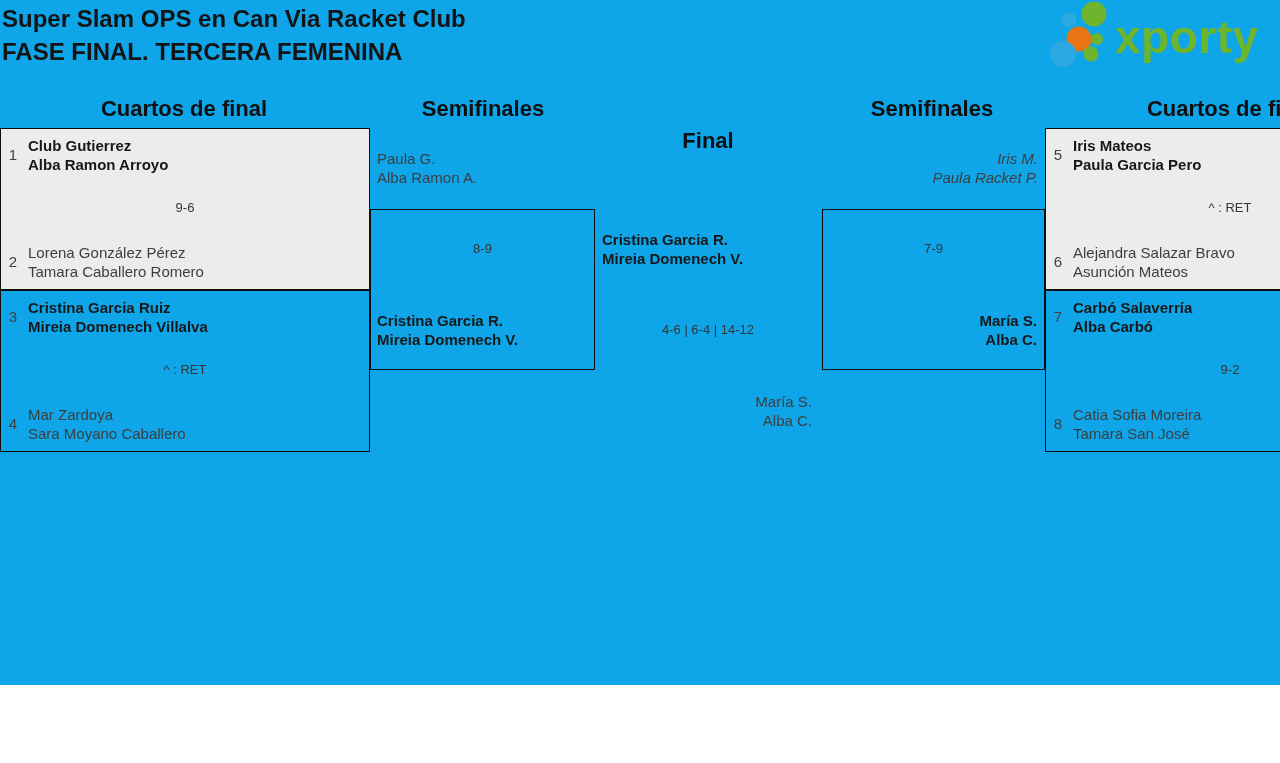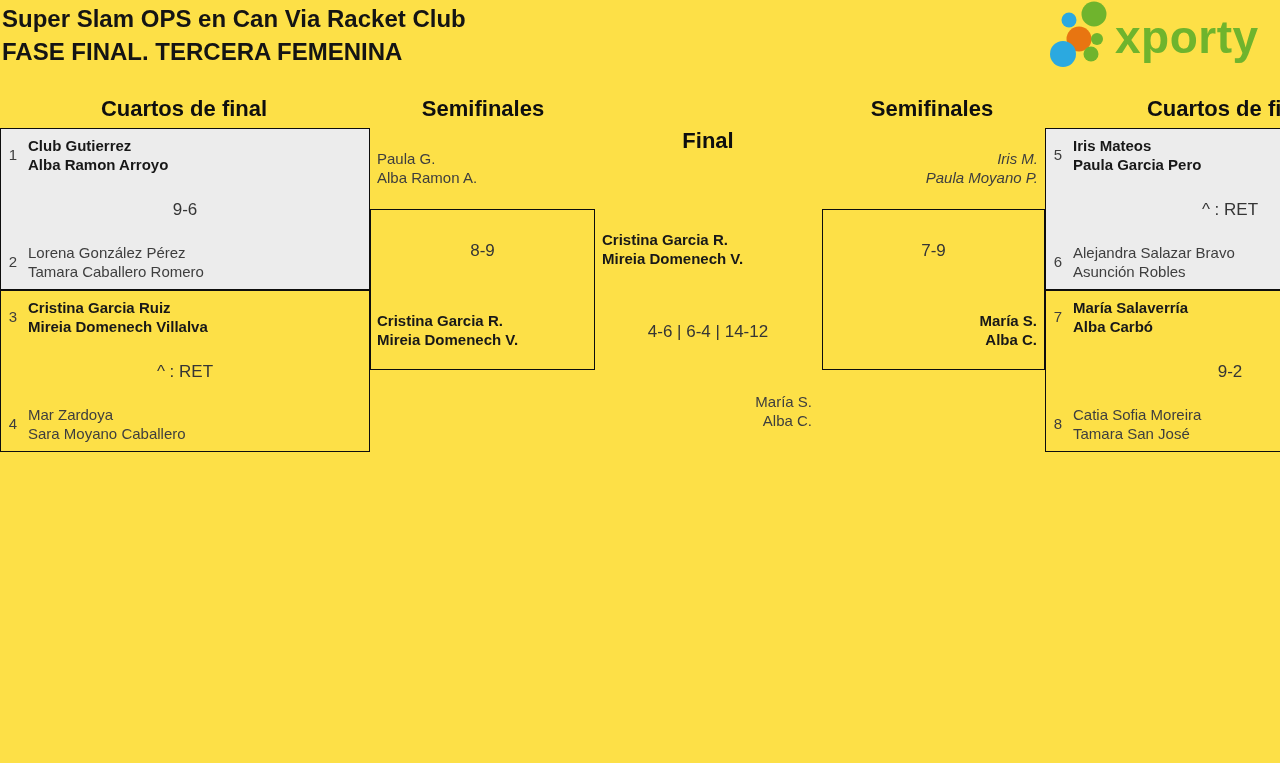--- a/index.html
+++ b/index.html
@@ -1,31 +1,31 @@
 <!DOCTYPE html>
 <html><head>
 <meta charset="utf-8">
 <style>
   html,body{margin:0;padding:0;background:#ffffff;}
   .canvas{
-    position:relative;width:1280px;height:763px;background:#fde047;
+    position:relative;width:1280px;height:685px;background:#0ea5e9;
     overflow:hidden;font-family:"Liberation Sans",sans-serif;color:#1a1a1a;
   }
   .title-block{position:absolute;left:2px;top:2px;line-height:33px;}
   .title-line{font-size:24px;font-weight:700;color:#141414;white-space:nowrap;}
   .round-h{position:absolute;top:96px;width:220px;text-align:center;
            font-size:22px;font-weight:700;color:#0f0f0f;white-space:nowrap;}
   .qf{position:absolute;width:370px;height:162px;border:1.5px solid #0d0d0d;box-sizing:border-box;}
   .sf{position:absolute;width:225px;height:161px;border:1.5px solid #0d0d0d;box-sizing:border-box;}
   .shaded{background:#ececec;}
   .team{position:absolute;font-size:15px;line-height:19px;color:#3e3e3e;white-space:nowrap;}
   .bold{font-weight:700;color:#181818;}
   .right{text-align:right;}
   .seed{position:absolute;width:18px;text-align:center;font-size:15px;color:#3e3e3e;}
-  .score{position:absolute;font-size:17px;color:#353535;text-align:center;white-space:nowrap;}
+  .score{position:absolute;font-size:13px;color:#353535;text-align:center;white-space:nowrap;}
 </style>
 </head>
 <body>
 
 <div class="canvas">
 
   <div class="title-block">
     <div class="title-line">Super Slam OPS en Can Via Racket Club</div>
     <div class="title-line">FASE FINAL. TERCERA FEMENINA</div>
   </div>
@@ -92,43 +92,43 @@
     <div>Mireia Domenech V.</div>
   </div>
   <div class="score" style="left:597px;width:222px;top:322px;">4-6 | 6-4 | 14-12</div>
   <div class="team right" style="left:595px;width:217px;top:392px;">
     <div>María S.</div>
     <div>Alba C.</div>
   </div>
 
   <div class="team right" style="left:818px;width:220px;top:149px;font-style:italic;">
     <div>Iris M.</div>
-    <div>Paula Moyano P.</div>
+    <div>Paula Racket P.</div>
   </div>
   <div class="score" style="left:822px;width:223px;top:241px;">7-9</div>
   <div class="team bold right" style="left:822px;width:215px;top:311px;">
     <div>María S.</div>
     <div>Alba C.</div>
   </div>
 
   <div class="seed" style="left:1049px;top:146px;">5</div>
   <div class="team bold" style="left:1073px;top:136px;">
     <div>Iris Mateos</div>
     <div>Paula Garcia Pero</div>
   </div>
   <div class="score" style="left:1045px;width:370px;top:200px;">^ : RET</div>
   <div class="seed" style="left:1049px;top:253px;">6</div>
   <div class="team" style="left:1073px;top:243px;">
     <div>Alejandra Salazar Bravo</div>
-    <div>Asunción Robles</div>
+    <div>Asunción Mateos</div>
   </div>
 
   <div class="seed" style="left:1049px;top:308px;">7</div>
   <div class="team bold" style="left:1073px;top:298px;">
-    <div>María Salaverría</div>
+    <div>Carbó Salaverría</div>
     <div>Alba Carbó</div>
   </div>
   <div class="score" style="left:1045px;width:370px;top:362px;">9-2</div>
   <div class="seed" style="left:1049px;top:415px;">8</div>
   <div class="team" style="left:1073px;top:405px;">
     <div>Catia Sofia Moreira</div>
     <div>Tamara San José</div>
   </div>
 
 </div>

